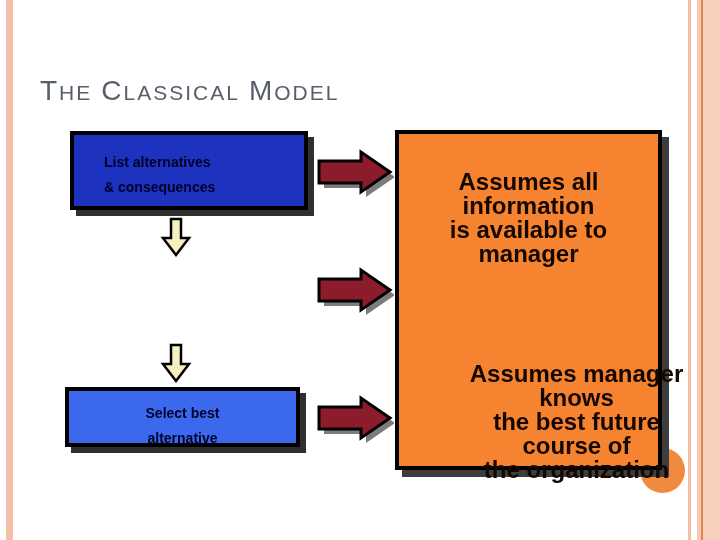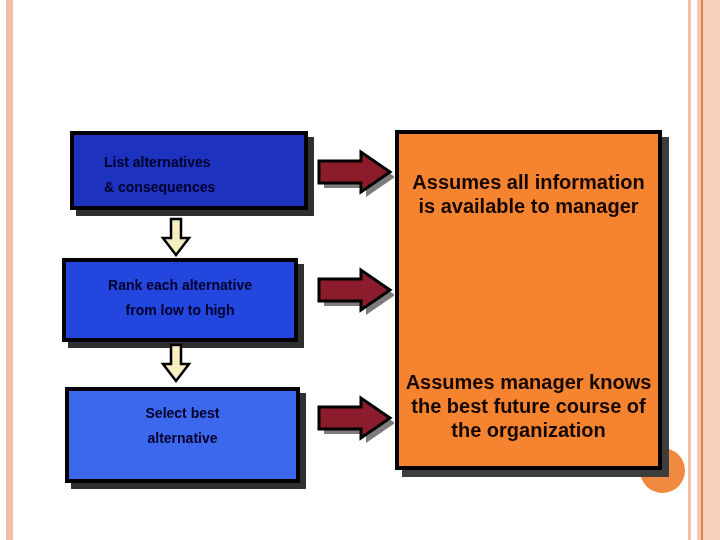--- a/index.html
+++ b/index.html
@@ -36,21 +36,21 @@
   }
   .step-label{
     position:absolute;margin:0;
     font-weight:bold;font-size:14px;line-height:25px;
     color:#01012a;white-space:pre-line;
   }
   .step1{left:70px;top:131px;width:238px;height:79px;}
   .step1 .step-label{left:30px;top:15px;text-align:left;}
   .step2{left:62px;top:258px;width:236px;height:84px;}
   .step2 .step-label{left:0;top:11px;width:100%;text-align:center;}
-  .step3{left:65px;top:387px;width:235px;height:96px;}
+  .step3{left:65px;top:387px;width:235px;height:60px;}
   .step3 .step-label{left:0;top:10px;width:100%;text-align:center;}
 
   
   .flow-arrow{position:absolute;width:34px;height:40px;}
   .flow-arrow-1{left:159px;top:217px;}
   .flow-arrow-2{left:159px;top:343px;}
   .link-arrow{position:absolute;width:78px;height:50px;}
   .link-arrow-1{left:316px;top:149px;}
   .link-arrow-2{left:316px;top:267px;}
   .link-arrow-3{left:316px;top:395px;}
@@ -61,46 +61,45 @@
     border-radius:50%;z-index:1;
   }
   .assumption-panel{
     position:absolute;left:395px;top:130px;width:267px;height:340px;
     box-sizing:border-box;border:4px solid #000000;
     box-shadow:7px 7px 0 0 #3d3d3d;z-index:2;
   }
   .assumption-text{
     position:absolute;left:0;width:100%;margin:0;padding:0 6px;
     box-sizing:border-box;text-align:center;
-    font-weight:bold;font-size:20px;line-height:24px;
+    font-weight:bold;font-size:24px;line-height:24px;
     color:#140700;white-space:pre-line;
   }
   .assumption-1{top:36px;}
   .assumption-2{top:138px;}
-  .assumption-3{top:236px;}
+  .assumption-3{top:228px;margin-left:48px;}
 </style>
 </head>
 <body>
 
 <div class="slide">
 
   <div class="stripe stripe-left" style="background-color: rgb(242, 192, 168);"></div>
   <div class="stripe stripe-r1" style="background-color: rgb(242, 192, 168);"></div>
   <div class="stripe stripe-r2" style="background-color: rgb(245, 201, 179);"></div>
   <div class="stripe stripe-r3" style="background-color: rgb(223, 133, 73);"></div>
   <div class="stripe stripe-r4" style="background-color: rgb(248, 207, 188);"></div>
 
+  <h1 class="title" style="color: rgb(87, 95, 106);">
+    <span class="word"><span class="cap">T</span><span class="rest">HE</span></span><span class="word"><span class="cap">C</span><span class="rest">LASSICAL</span></span><span class="word"><span class="cap">M</span><span class="rest">ODEL</span></span>
+  </h1>
 
   <div class="step step1" style="background-color: rgb(29, 51, 192);">
     <p class="step-label">List alternatives
 &amp; consequences</p>
-  </div>
-  <div class="step step2" style="background-color: rgb(35, 71, 222);">
-    <p class="step-label">Rank each alternative
-from low to high</p>
   </div>
   <div class="step step3" style="background-color: rgb(60, 104, 238);">
     <p class="step-label">Select best
 alternative</p>
   </div>
 
   <svg class="flow-arrow flow-arrow-1" viewBox="0 0 34 40">
     <polygon points="12,2 22,2 22,21 30,21 17,38 4,21 12,21" stroke="#000000" stroke-width="2.5" fill="#f6efbf"></polygon>
   </svg>
   <svg class="flow-arrow flow-arrow-2" viewBox="0 0 34 40">

